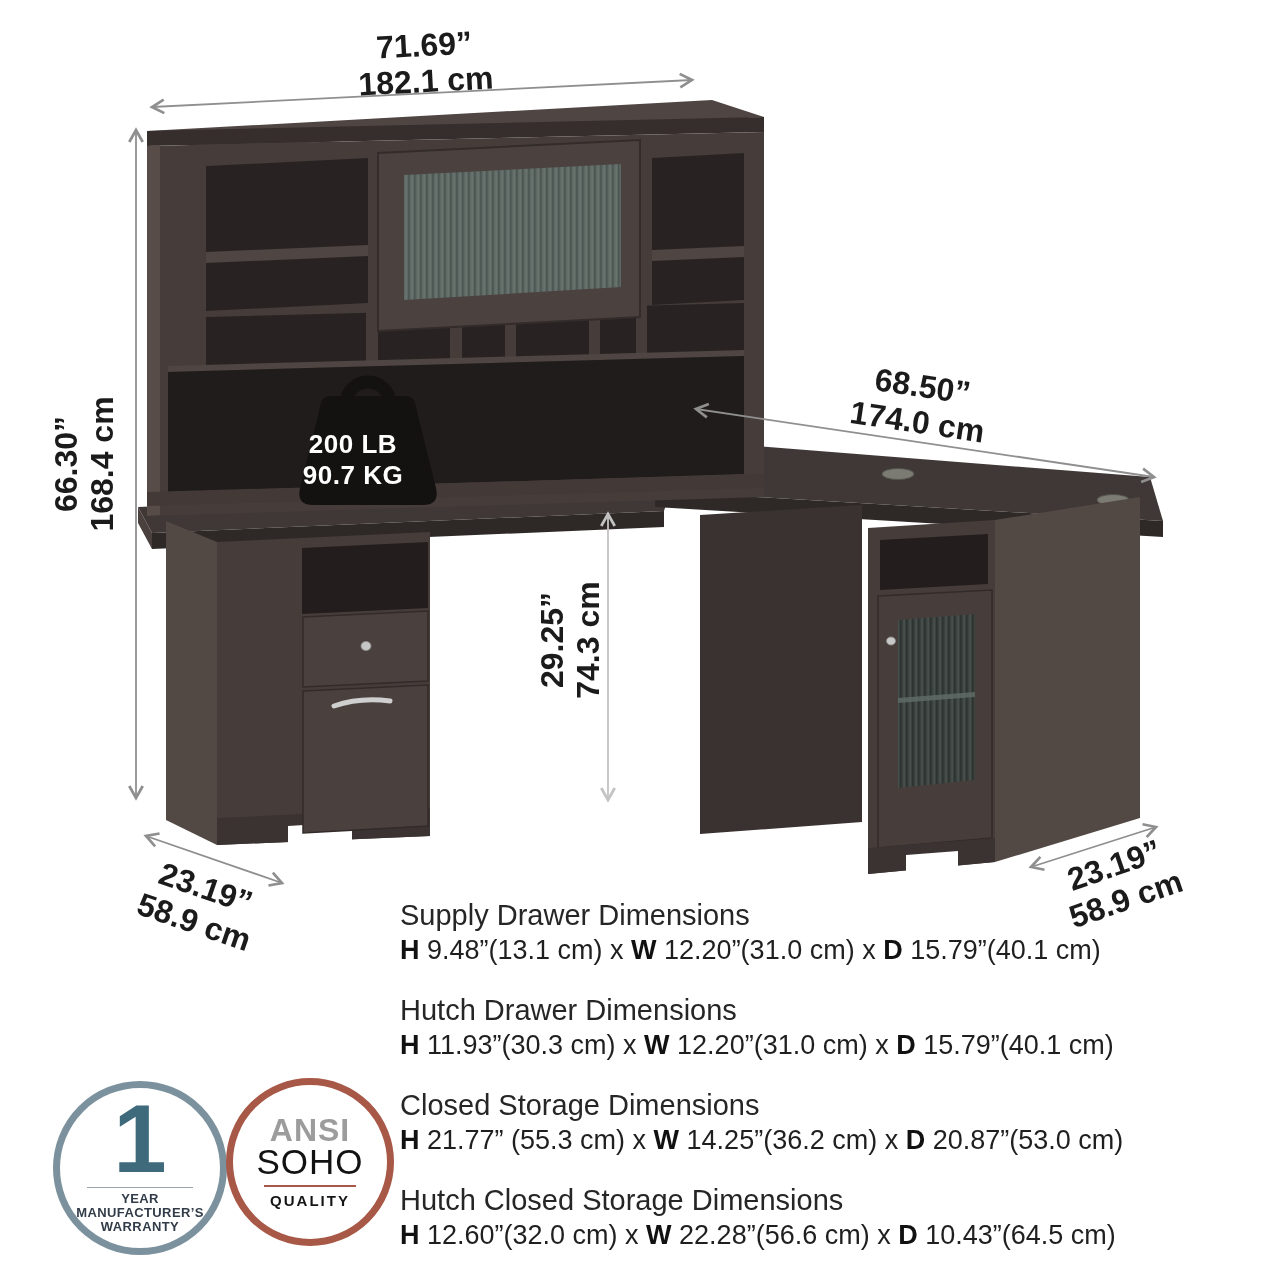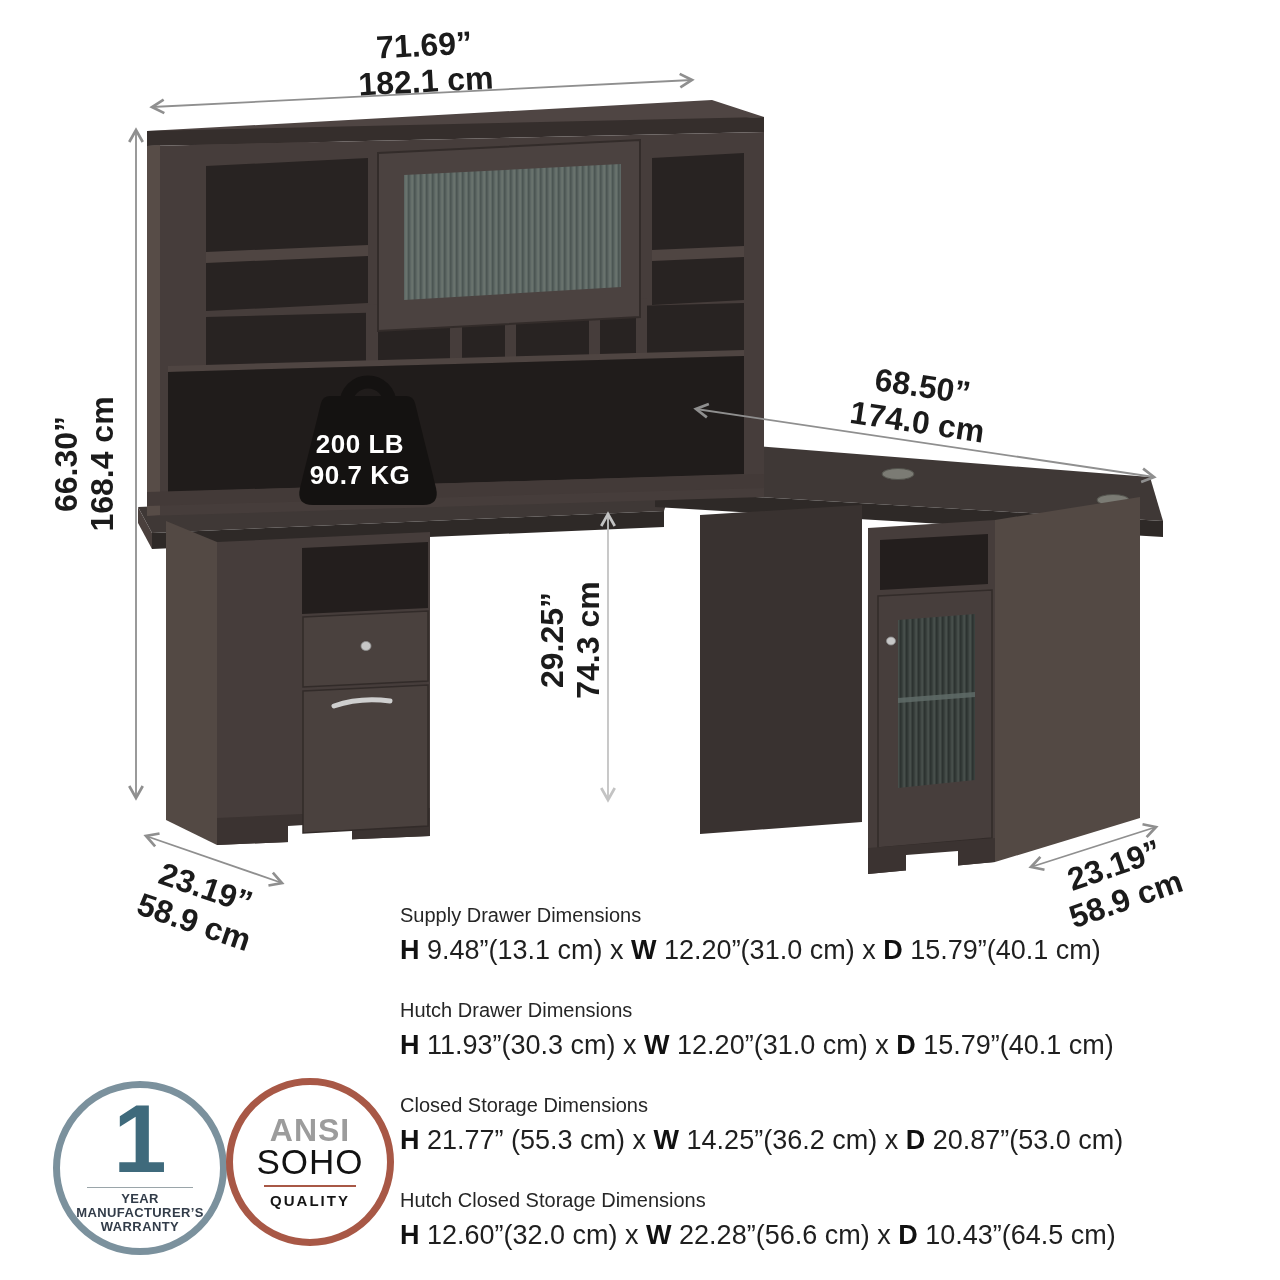--- a/index.html
+++ b/index.html
@@ -11,26 +11,26 @@
   
   .dim{position:absolute;text-align:center;font-weight:700;font-size:32px;line-height:36px;
        color:#1b1b1b;white-space:nowrap;}
   .dim-top    {left:275px; top:27px;  width:300px; transform:rotate(-3deg);}
   .dim-left   {left:-66px; top:428px; width:300px; transform:rotate(-90deg);}
   .dim-return {left:770px; top:368px; width:300px; transform:rotate(8.5deg);}
   .dim-height {left:420px; top:604px; width:300px; transform:rotate(-90deg);}
   .dim-dleft  {left:60px;  top:869px; width:280px; transform:rotate(19deg);}
   .dim-dright {left:980px; top:846px; width:280px; transform:rotate(-19deg);}
   
-  .wt{position:absolute;left:290px;width:140px;text-align:center;color:#ffffff;
+  .wt{position:absolute;left:283px;width:140px;text-align:center;color:#ffffff;
       font-weight:700;font-size:26px;line-height:30px;letter-spacing:.5px;}
   .wt-lb{top:429px;} .wt-kg{top:460px;}
   
   .spec{position:absolute;left:400px;width:740px;}
-  .spec-title{font-size:20px;line-height:32px;color:#262626;}
+  .spec-title{font-size:29px;line-height:32px;color:#262626;}
   .spec-line{font-size:27px;line-height:32px;color:#1f1f1f;margin-top:3px;}
   .spec-line b{font-weight:700;color:#111;}
   .spec-1{top:899px;} .spec-2{top:994px;} .spec-3{top:1089px;} .spec-4{top:1184px;}
   
   .badge{position:absolute;border-radius:50%;background:#fff;display:flex;flex-direction:column;
          align-items:center;justify-content:center;text-align:center;}
   .badge-warranty{left:53px;top:1081px;width:160px;height:160px;border:7px solid #7b919d;}
   .badge-number{font-size:96px;line-height:86px;font-weight:700;color:#3f6a7c;margin-top:-6px;}
   .badge-w-divider{width:106px;height:1px;background:#9aa5a9;margin:5px 0 4px 0;}
   .badge-w-text{font-size:13px;line-height:14px;font-weight:700;color:#323c49;letter-spacing:.4px;}

